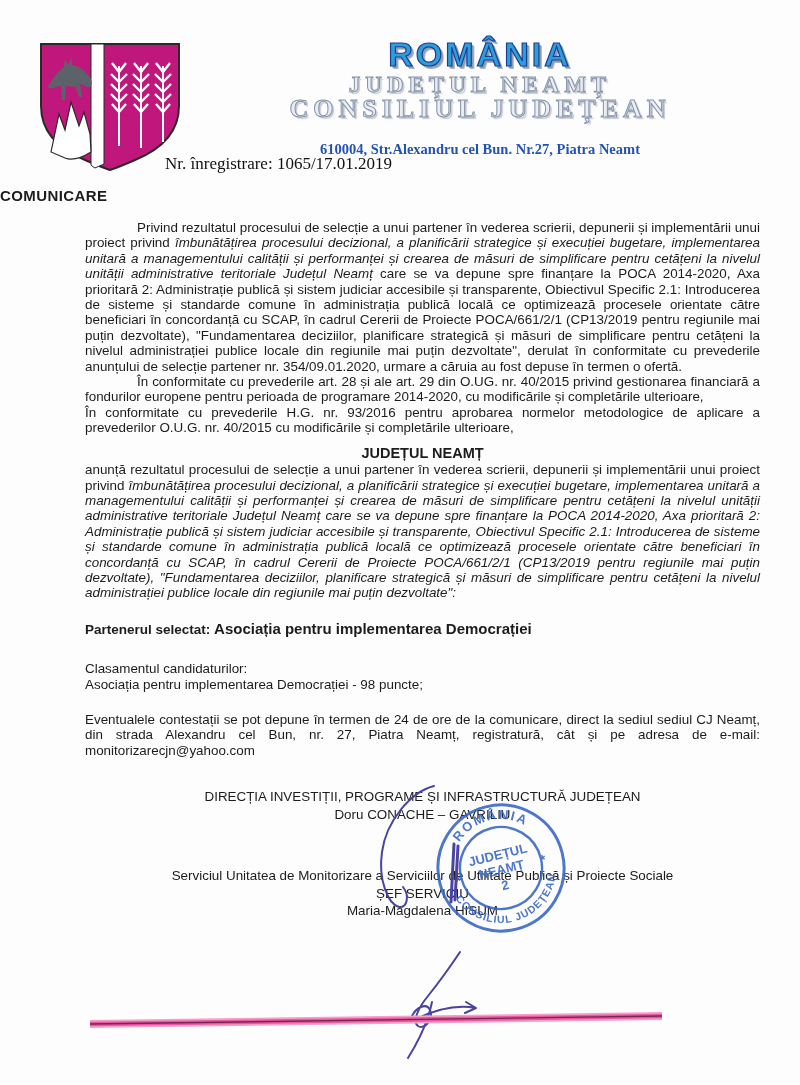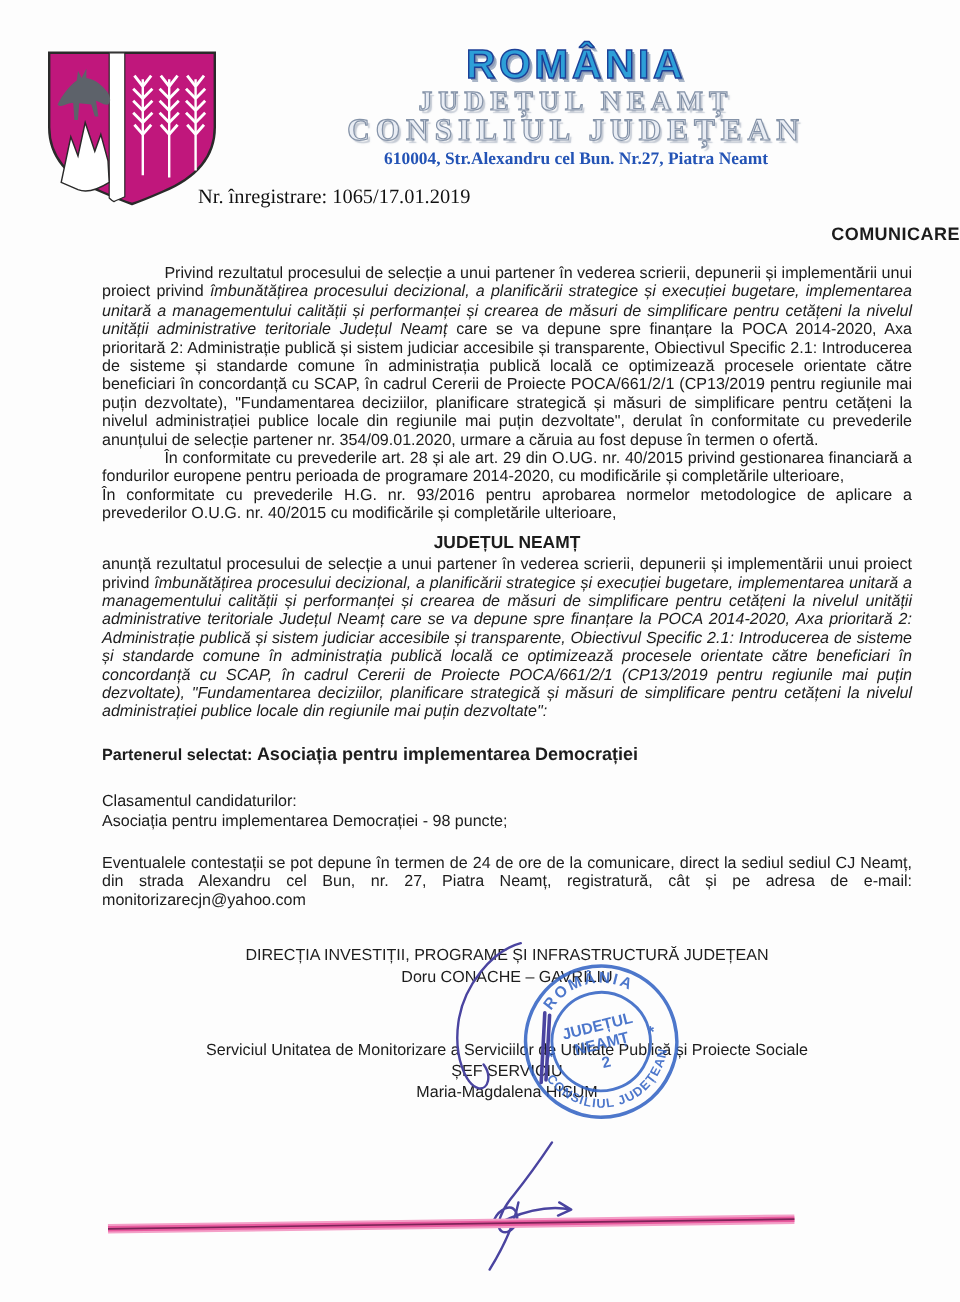--- a/index.html
+++ b/index.html
@@ -24,31 +24,31 @@
   }
   .hollow {
     font-family:"Liberation Serif", serif;
     font-weight:700; letter-spacing:5px;
     color:#e9edf4; -webkit-text-stroke:1px #8593a8;
     text-shadow:2px 2px 1px rgba(140,152,172,.5);
   }
   .county-title { font-size:23px; line-height:23px; margin-top:1px; }
   .council-title { font-size:26px; line-height:26px; }
   .contact { font-family:"Liberation Serif", serif; font-weight:700; color:#2353b5; }
-  .contact-line1 { font-size:14.5px; line-height:16px; margin-top:3px; }
+  .contact-line1 { font-size:14.5px; line-height:16px; margin-top:19px; }
   .contact-line2 { font-size:14.5px; line-height:16px; }
   .contact-line3 { font-size:14.5px; line-height:16px; }
   .contact a, .contact .link { color:#2353b5; text-decoration:underline; cursor:pointer; }
   .reg-line {
     margin:20px 0 0 165px;
     font-family:"Liberation Serif", serif;
     font-size:17px; color:#111;
   }
   
-  .doc-title { margin-top:13px; text-align:right; font-weight:700; font-size:15px; letter-spacing:.4px; }
+  .doc-title { margin-top:13px; text-align:left; font-weight:700; font-size:15px; letter-spacing:.4px; }
   .content { margin:16px 40px 0 85px; font-size:13.4px; line-height:15.4px; text-align:justify; }
   .content p.indent { text-indent:52px; }
   .ital { font-style:italic; }
   .mid-head { text-align:center; font-weight:700; font-size:14.5px; margin:10px 0 1px 0; }
   .partner-line { margin-top:20px; font-weight:700; font-size:13.5px; text-align:left; }
   .partner-name { font-size:15px; }
   .rank-block { margin-top:24px; text-align:left; }
   .appeal { margin-top:20px; }
   
   .sig-block { margin-top:30px; text-align:center; font-size:13.4px; line-height:17.5px; }

